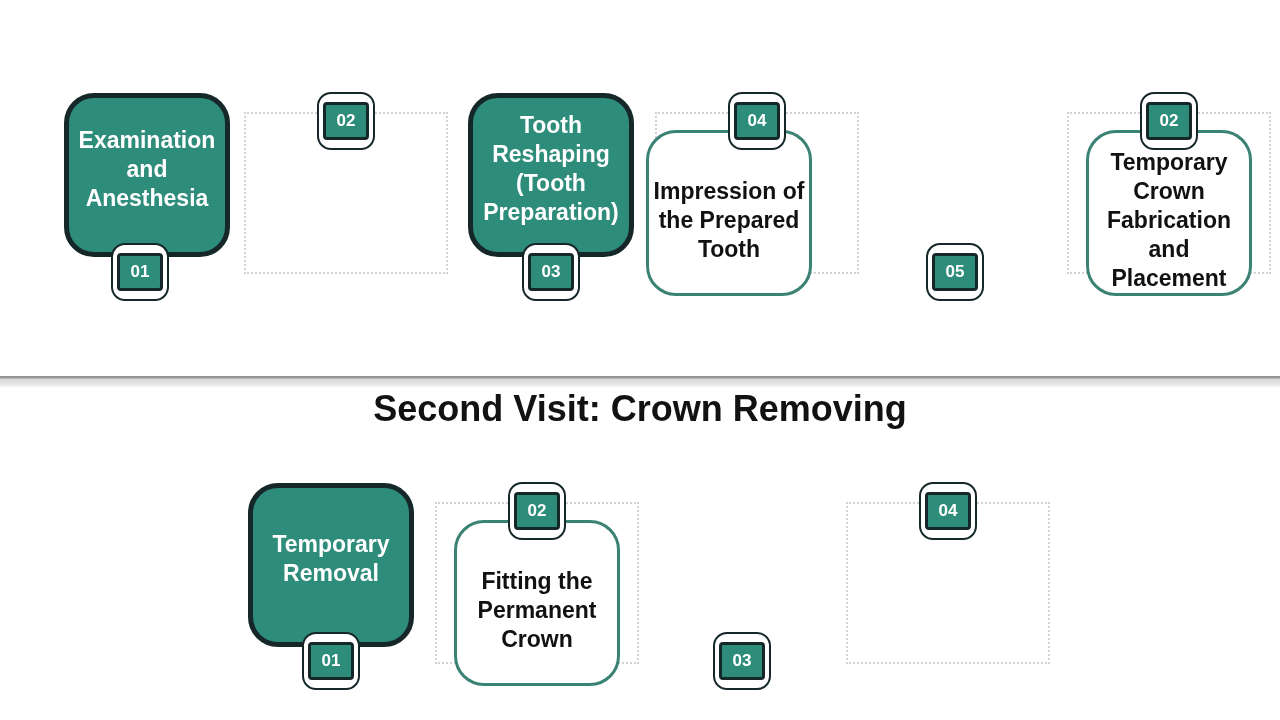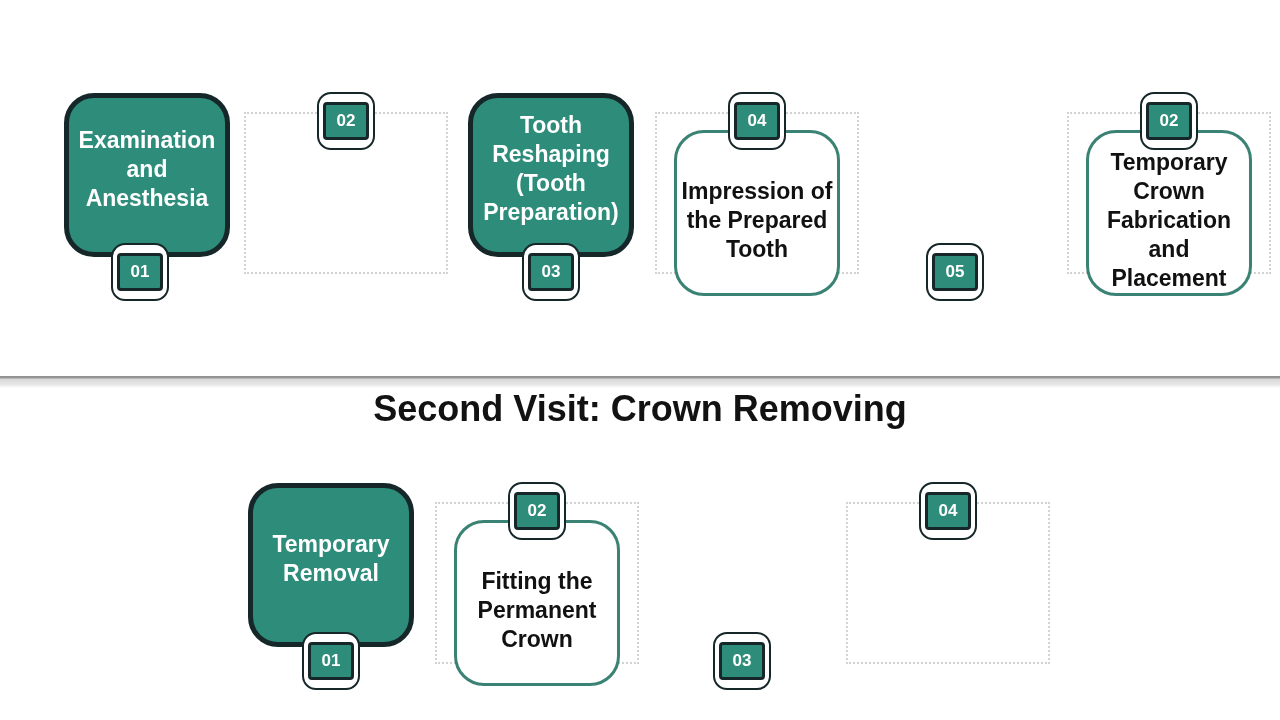--- a/index.html
+++ b/index.html
@@ -88,21 +88,21 @@
     <div class="label">Examination
 and
 Anesthesia</div>
   </div>
   <div class="box filled r1" style="left:468px">
     <div class="label">Tooth
 Reshaping
 (Tooth
 Preparation)</div>
   </div>
-  <div class="box outlined r1" style="left:674px">
+  <div class="box outlined r1" style="left:646px">
     <div class="label">Impression of
 the Prepared
 Tooth</div>
   </div>
   <div class="box outlined r1" style="left:1086px">
     <div class="label">Temporary
 Crown
 Fabrication
 and
 Placement</div>

